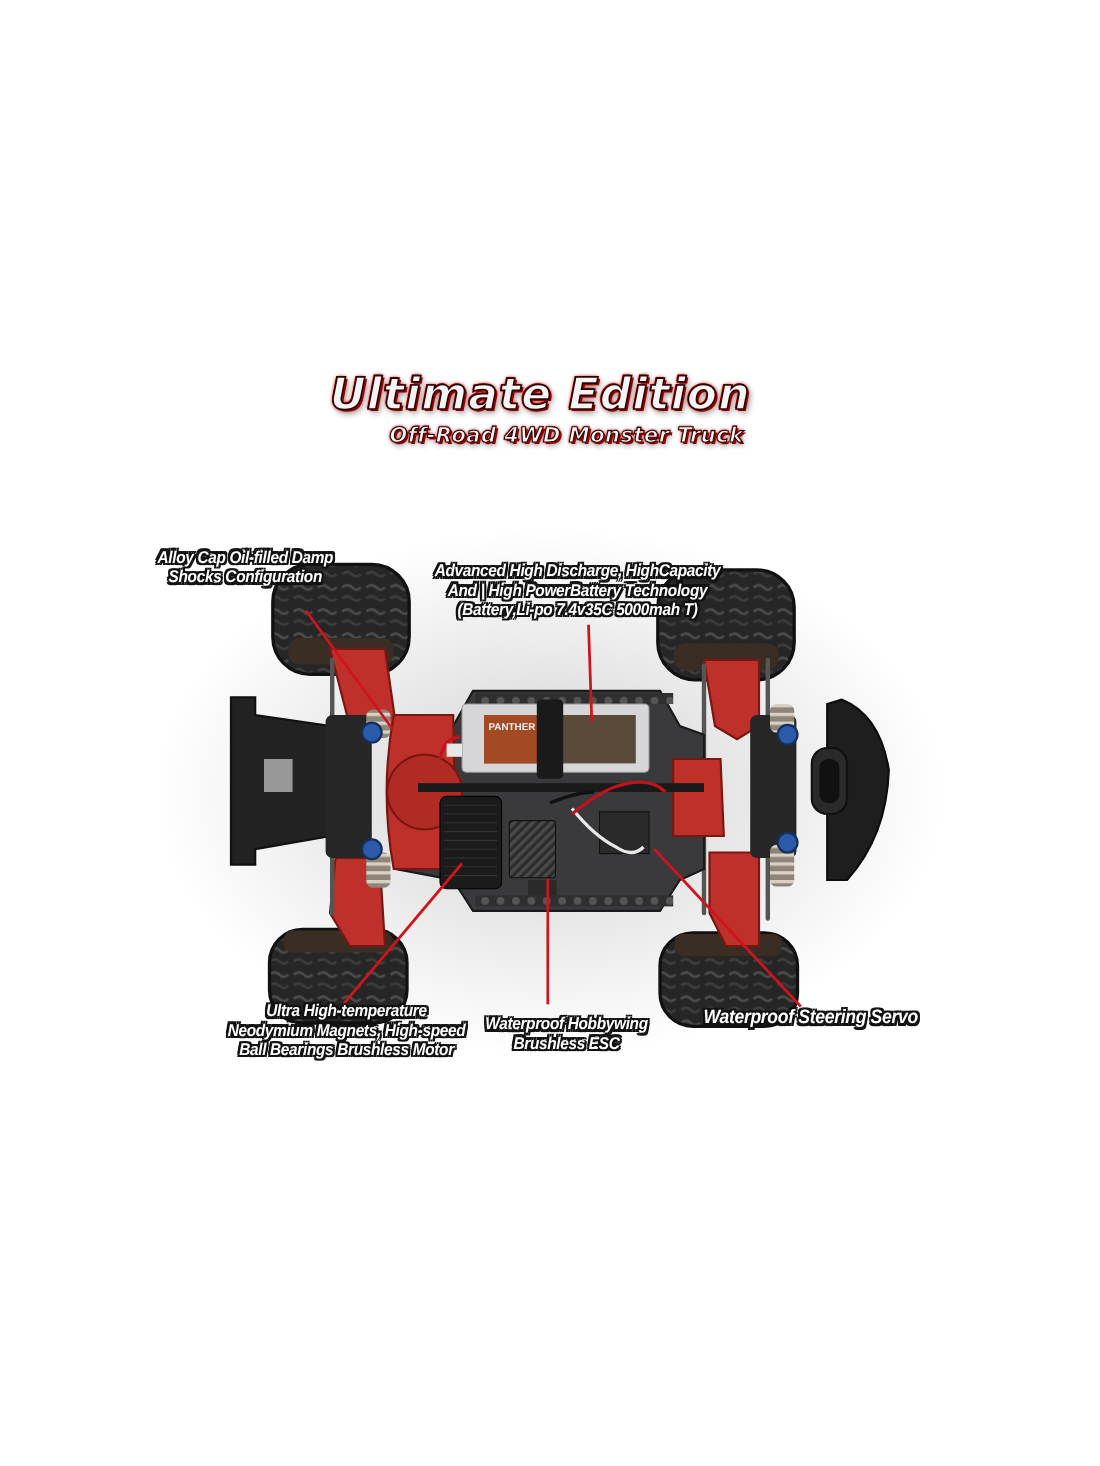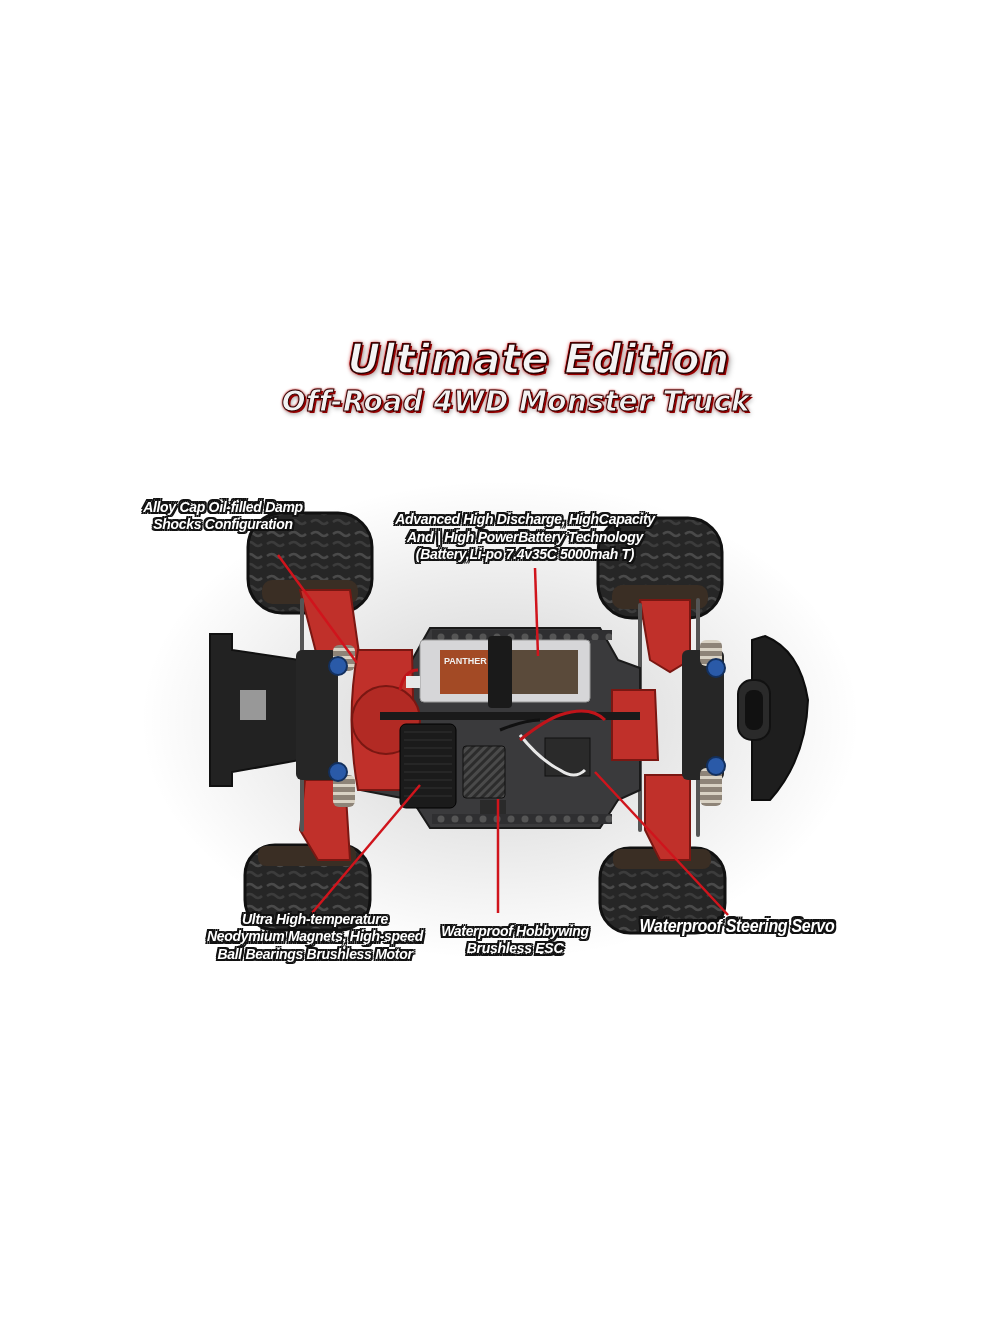--- a/index.html
+++ b/index.html
@@ -1,27 +1,27 @@
 <!DOCTYPE html>
 <html><head>
   <meta charset="utf-8">
   <style>
     html, body { margin: 0; padding: 0; background: #ffffff; }
     body { width: 1000px; height: 1333px; position: relative; overflow: hidden; font-family: "Liberation Sans", sans-serif; }
     .title-main {
-      position: absolute; top: 336px; left: 300px; width: 430px; text-align: right;
+      position: absolute; top: 336px; left: 300px; width: 430px; text-align: left;
       font-family: "DejaVu Sans", sans-serif; font-weight: bold; font-style: italic;
       font-size: 40px; letter-spacing: 1px; color: #f4f4f4;
       -webkit-text-stroke: 1.5px #2a0000;
       text-shadow: 0 0 2px #b00000, 0 0 4px #c40000, 2px 2px 0 #8b0000, -1px -1px 0 #c00000, 3px 3px 6px rgba(0,0,0,0.4);
     }
     .title-sub {
-      position: absolute; top: 385px; left: 280px; width: 470px; text-align: right;
+      position: absolute; top: 385px; left: 280px; width: 470px; text-align: center;
       font-family: "DejaVu Sans", sans-serif; font-weight: bold; font-style: italic;
-      font-size: 28px; letter-spacing: 0.5px; color: #f2f2f2;
+      font-size: 19px; letter-spacing: 0.5px; color: #f2f2f2;
       -webkit-text-stroke: 1px #2a0000;
       text-shadow: 0 0 2px #b00000, 0 0 3px #c40000, 2px 2px 0 #8b0000, 2px 3px 5px rgba(0,0,0,0.4);
     }
     .callout {
       position: absolute; text-align: center; color: #ffffff;
       font-family: "Liberation Sans", sans-serif; font-weight: bold; font-style: italic;
       font-size: 14px; line-height: 16px; letter-spacing: -0.3px;
       text-shadow: -2px -2px 0 #111, 2px -2px 0 #111, -2px 2px 0 #111, 2px 2px 0 #111, 0 2px 0 #111, 0 -2px 0 #111, 2px 0 0 #111, -2px 0 0 #111;
       transform: scaleY(1.1);
       white-space: nowrap;

